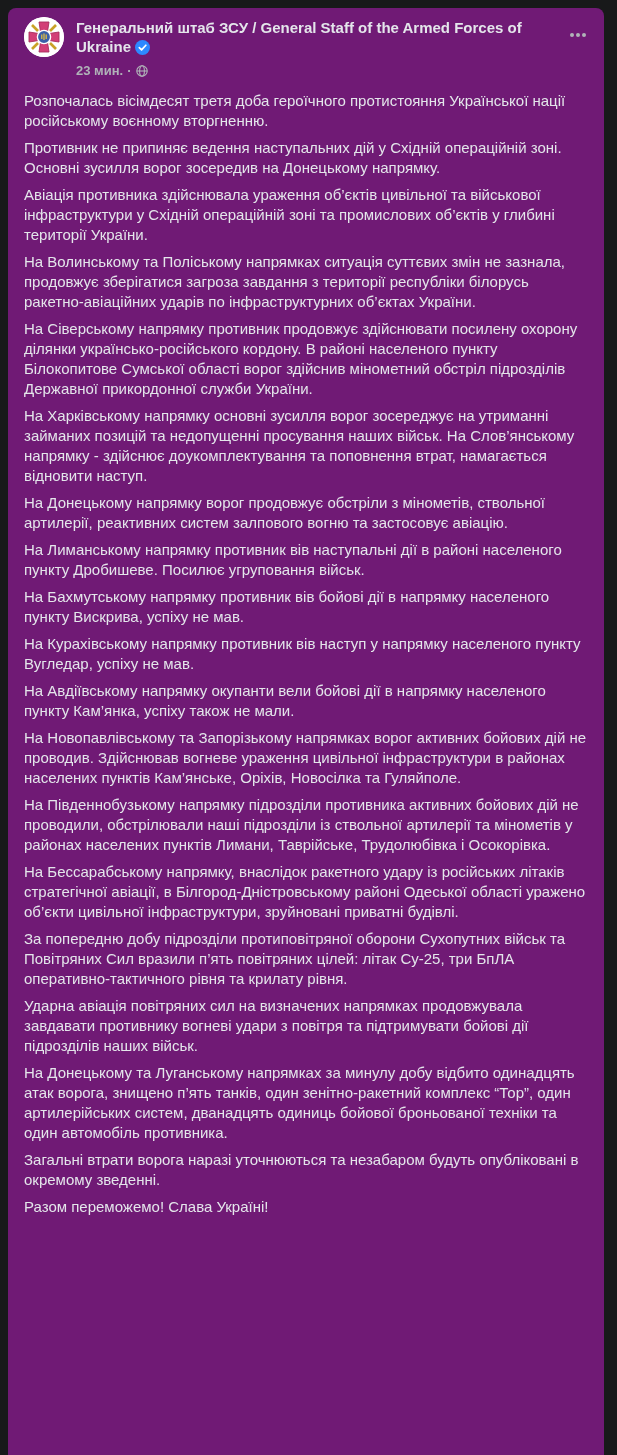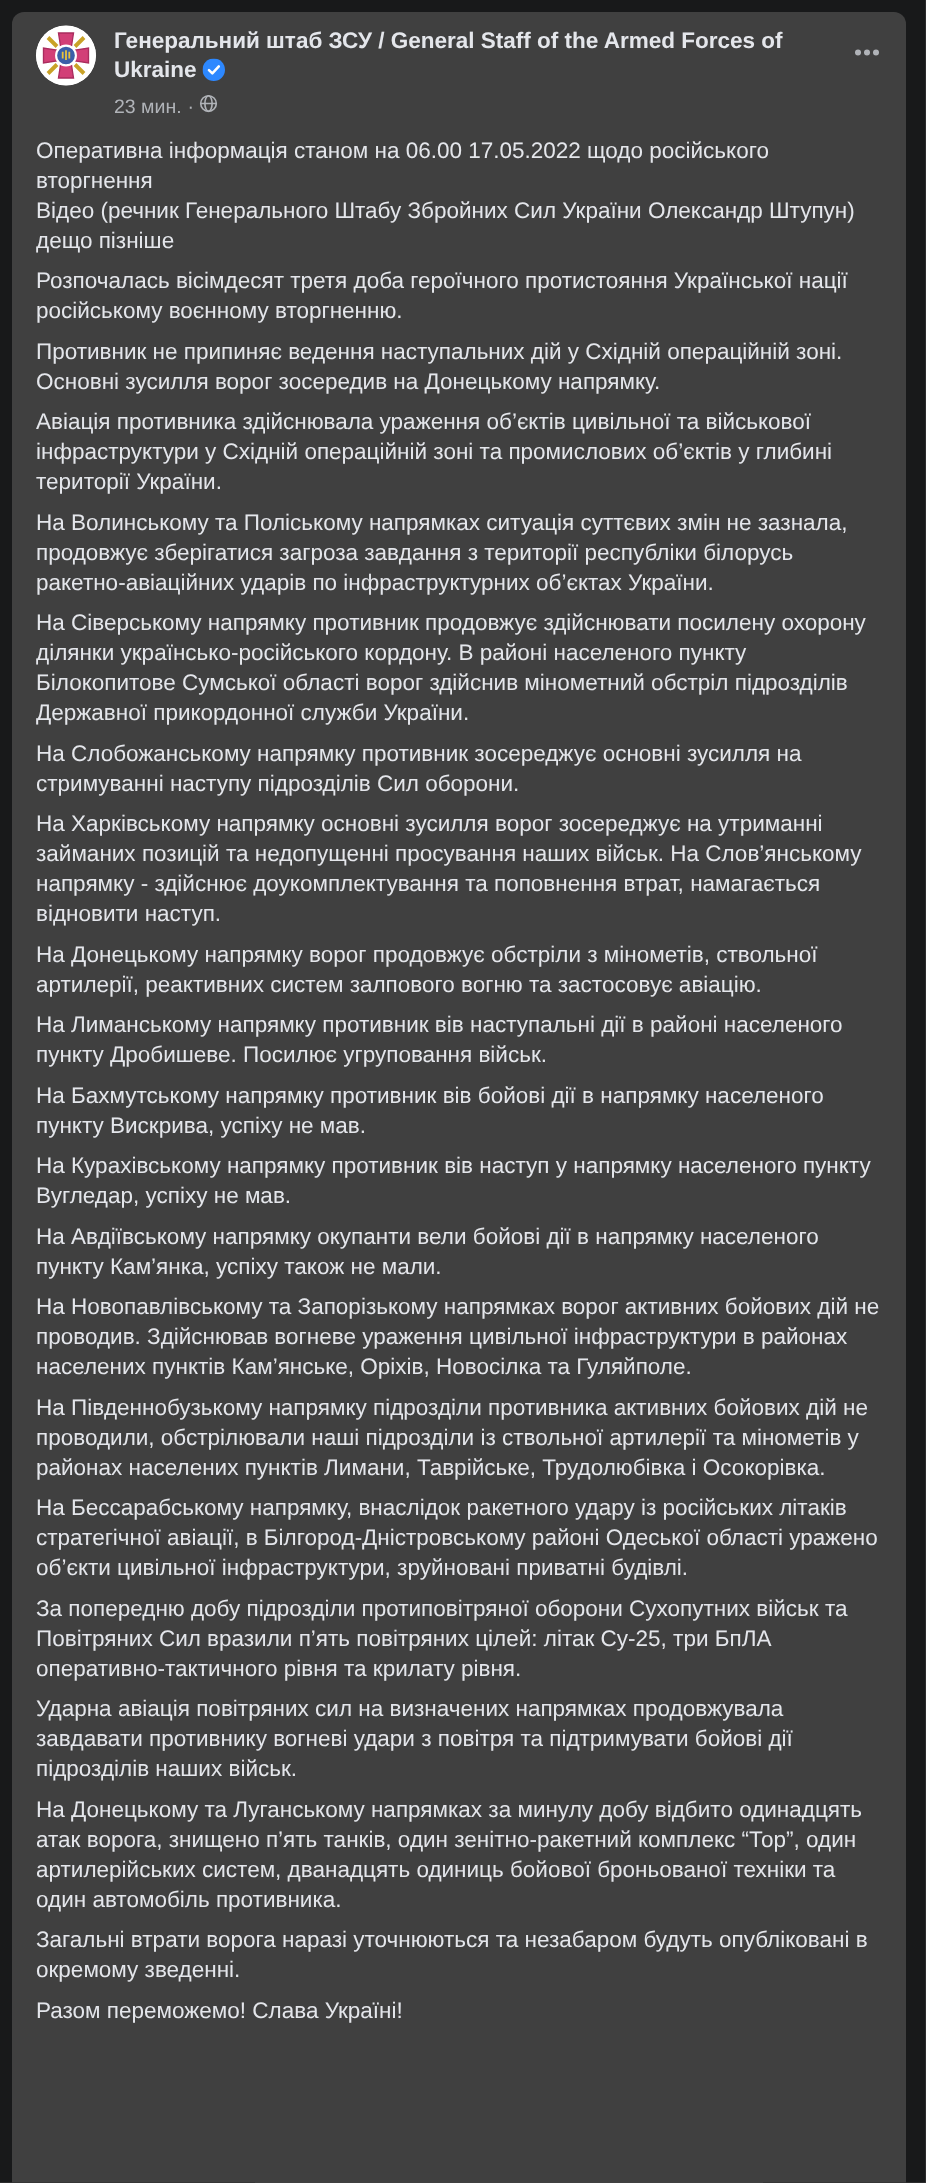--- a/index.html
+++ b/index.html
@@ -3,37 +3,37 @@
 <meta charset="utf-8">
 <style>
   html,body{margin:0;padding:0}
   body{
     width:617px;height:1455px;overflow:hidden;
     background:#18191a;
     font-family:"Liberation Sans",sans-serif;
   }
   .card{
     position:absolute;left:8px;top:8px;width:596px;height:1447px;
-    background:#404040;border-radius:8px 8px 0 0;
+    background:#701a75;border-radius:8px 8px 0 0;
     box-sizing:border-box;padding:9px 16px 16px;
   }
   .post-header{display:flex;align-items:flex-start;position:relative;margin-bottom:12px}
   .avatar{
     width:40px;height:40px;border-radius:50%;flex:0 0 40px;cursor:pointer;
     overflow:hidden;background:#fff;
   }
   .hinfo{margin-left:12px;flex:1;min-width:0;padding-top:1px}
   .page-name{
     font-size:15px;font-weight:700;color:#e4e6eb;line-height:19px;
     max-width:462px;cursor:pointer;
   }
   .badge{display:inline-block;vertical-align:-3px;margin-left:4px}
   .meta{
     margin-top:4px;font-size:13px;color:#b0b3b8;
-    display:flex;gap:4px;line-height:16px;
+    display:flex;align-items:center;gap:4px;line-height:16px;font-weight:bold;
   }
   .meta .ts{cursor:pointer}
   .menu-btn{
     position:absolute;right:-6px;top:2px;width:32px;height:32px;
     display:flex;align-items:center;justify-content:center;
     border-radius:50%;cursor:pointer;
   }
   .content{color:#e4e6eb;font-size:15px;line-height:20px}
   .content p{margin:0 0 7px;white-space:pre-line}
   .content p:last-child{margin-bottom:0}
@@ -92,34 +92,31 @@
         <svg width="20" height="20" viewBox="0 0 20 20">
           <circle cx="4" cy="10" r="2" fill="#b0b3b8"></circle>
           <circle cx="10" cy="10" r="2" fill="#b0b3b8"></circle>
           <circle cx="16" cy="10" r="2" fill="#b0b3b8"></circle>
         </svg>
       </div>
     </header>
 
     <div class="content">
 
-        <p>Оперативна інформація станом на 06.00 17.05.2022 щодо російського вторгнення
-Відео (речник Генерального Штабу Збройних Сил України Олександр Штупун) дещо пізніше</p>
 
         <p>Розпочалась вісімдесят третя доба героїчного протистояння Української нації російському воєнному вторгненню.</p>
 
         <p>Противник не припиняє ведення наступальних дій у Східній операційній зоні. Основні зусилля ворог зосередив на Донецькому напрямку.</p>
 
         <p>Авіація противника здійснювала ураження об’єктів цивільної та військової інфраструктури у Східній операційній зоні та промислових об’єктів у глибині території України.</p>
 
         <p>На Волинському та Поліському напрямках ситуація суттєвих змін не зазнала, продовжує зберігатися загроза завдання з території республіки білорусь ракетно-авіаційних ударів по інфраструктурних об’єктах України.</p>
 
         <p>На Сіверському напрямку противник продовжує здійснювати посилену охорону ділянки українсько-російського кордону. В районі населеного пункту Білокопитове Сумської області ворог здійснив мінометний обстріл підрозділів Державної прикордонної служби України.</p>
 
-        <p>На Слобожанському напрямку противник зосереджує основні зусилля на стримуванні наступу підрозділів Сил оборони.</p>
 
         <p>На Харківському напрямку основні зусилля ворог зосереджує на утриманні займаних позицій та недопущенні просування наших військ. На Слов’янському напрямку - здійснює доукомплектування та поповнення втрат, намагається відновити наступ.</p>
 
         <p>На Донецькому напрямку ворог продовжує обстріли з мінометів, ствольної артилерії, реактивних систем залпового вогню та застосовує авіацію.</p>
 
         <p>На Лиманському напрямку противник вів наступальні дії в районі населеного пункту Дробишеве. Посилює угруповання військ.</p>
 
 
         <p>На Бахмутському напрямку противник вів бойові дії в напрямку населеного пункту Вискрива, успіху не мав.</p>
 

